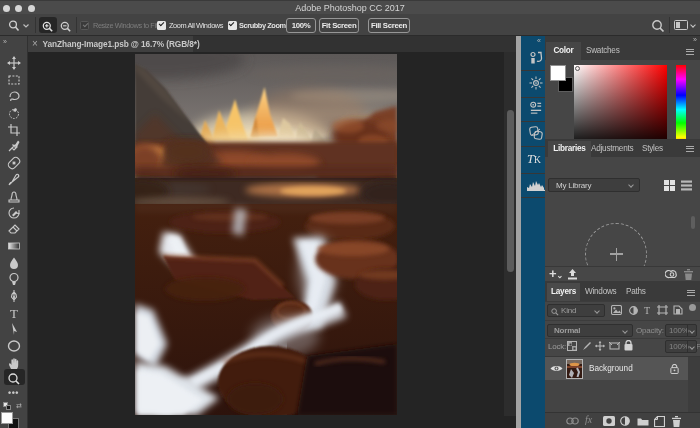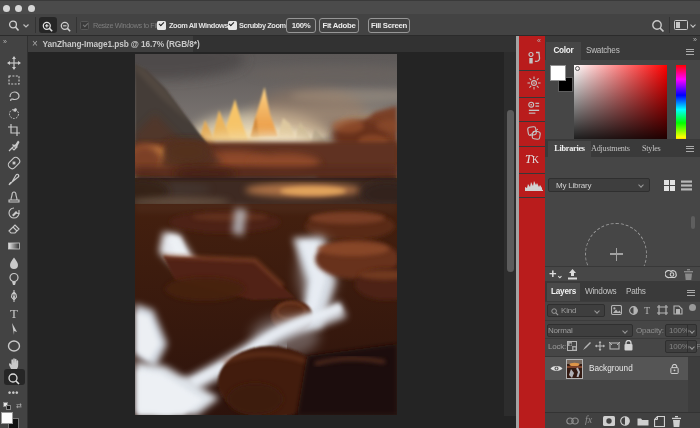--- a/index.html
+++ b/index.html
@@ -24,37 +24,38 @@
 
 #canvas{left:28px;top:36px;width:476px;height:380px;background:#242424;}
 #tabbar{left:28px;top:36px;width:488px;height:16px;background:#323232;}
 #tab{position:absolute;left:0;top:0;width:165px;height:16px;background:#3f3f3f;color:#c8c8c8;font-size:8.3px;font-weight:bold;letter-spacing:-0.25px;line-height:16px;}
 #vscroll{left:504px;top:52px;width:12px;height:364px;background:#2d2d2d;}
 #vthumb{position:absolute;left:2.5px;top:58px;width:7px;height:162px;background:#5c5c5c;border-radius:3.5px;}
 
 #statusbar{left:28px;top:416px;width:488px;height:12px;background:#3d3d3d;border-top:1px solid #2e2e2e;font-size:7.8px;letter-spacing:-0.2px;color:#c6c6c6;}
 #hthumb{position:absolute;left:243px;top:3px;width:143px;height:6px;background:#6a6a6a;border-radius:3px;}
 
-#strip{left:516px;top:36px;width:29px;height:392px;background:#b91c1c;border-left:3px solid #a3a3a3;}
+#strip{left:516px;top:36px;width:29px;height:392px;background:#0c4a6e;border-left:5px solid #a3a3a3;}
 .ssep{position:absolute;left:0;width:29px;height:1px;background:#373737;}
 #panels{left:545px;top:36px;width:155px;height:392px;background:#464646;}
 .ptabbar{position:absolute;left:0;width:155px;background:#3a3a3a;}
 .ptab{position:absolute;font-size:8.2px;letter-spacing:-0.25px;color:#c2c2c2;}
 .ptab.act{background:#464646;color:#f2f2f2;font-weight:bold;text-align:center;}
 .pmenu{position:absolute;width:8px;height:6px;border-top:1.2px solid #aaa;border-bottom:1.2px solid #aaa;background:linear-gradient(#aaa,#aaa) center/8px 1.2px no-repeat;}
 .well{position:absolute;background:#3e3e3e;border:1px solid #2f2f2f;border-radius:2px;color:#9d9d9d;font-size:8px;letter-spacing:-0.2px;}
 .chev{position:absolute;width:4px;height:4px;border-right:1.3px solid #9a9a9a;border-bottom:1.3px solid #9a9a9a;transform:rotate(45deg);}
 .glab{position:absolute;font-size:8px;letter-spacing:-0.2px;color:#8f8f8f;white-space:nowrap;}
 </style></head>
 <body>
 <div id="win">
   <div class="abs" id="titlebar">
     <div class="dot" style="left:3px;"></div>
     <div class="dot" style="left:15px;"></div>
     <div class="dot" style="left:27.5px;"></div>
+    <div id="title">Adobe Photoshop CC 2017</div>
   </div>
 
   <div class="abs" id="optbar">
     <svg class="abs" style="left:8px;top:5.5px;" width="22" height="12" viewBox="0 0 22 12">
         <circle cx="5" cy="4.5" r="3.4" fill="none" stroke="#cfcfcf" stroke-width="1.3"></circle>
         <line x1="7.5" y1="7" x2="10.5" y2="10.5" stroke="#cfcfcf" stroke-width="1.6"></line>
         <path d="M15.5 4.5 L18 7 L20.5 4.5" fill="none" stroke="#bdbdbd" stroke-width="1.2"></path>
       </svg>
     <div class="vsep" style="left:35px;"></div>
     <div class="abs" style="left:39px;top:3px;width:18px;height:16px;background:#262626;border-radius:3px;"></div>
@@ -70,27 +71,27 @@
         <line x1="7.4" y1="7.4" x2="10.2" y2="10.2" stroke="#cfcfcf" stroke-width="1.5"></line>
       </svg>
     <div class="vsep" style="left:76px;"></div>
     <div class="cb dis" style="left:80px;">
         <div class="ck g"></div>
       </div>
     <div class="olab" style="left:93px;color:#7d7d7d;">Resize Windows to Fit</div>
     <div class="cb on" style="left:157px;">
         <div class="ck"></div>
       </div>
-    <div class="olab" style="left:169px;font-weight:bold;">Zoom All Windows</div>
+    <div class="olab" style="left:169px;font-weight:normal;">Zoom All Windows</div>
     <div class="cb on" style="left:227.5px;">
         <div class="ck"></div>
       </div>
     <div class="olab" style="left:239px;font-weight:bold;">Scrubby Zoom</div>
     <div class="obtn" style="left:286px;width:30px;font-weight:bold;">100%</div>
-    <div class="obtn" style="left:319px;width:40px;font-weight:bold;">Fit Adobe</div>
+    <div class="obtn" style="left:319px;width:40px;font-weight:bold;">Fit Screen</div>
     <div class="obtn" style="left:368px;width:42px;font-weight:bold;">Fill Screen</div>
     <svg class="abs" style="left:651px;top:5px;" width="14" height="14" viewBox="0 0 14 14">
         <circle cx="6" cy="6" r="4.2" fill="none" stroke="#c9c9c9" stroke-width="1.4"></circle>
         <line x1="9" y1="9" x2="12.5" y2="12.5" stroke="#c9c9c9" stroke-width="1.7"></line>
       </svg>
     <div class="vsep" style="left:669px;"></div>
     <div class="abs" style="left:674px;top:6px;width:14px;height:10px;border:1.2px solid #c9c9c9;border-radius:1.5px;"></div>
     <div class="abs" style="left:676px;top:8px;width:4px;height:6px;background:#c9c9c9;"></div>
     <div class="chev" style="left:691px;top:9px;border-color:#c9c9c9;"></div>
   </div>
@@ -393,27 +394,27 @@
       <div class="ptab" style="left:41px;top:10px;">Swatches</div>
       <div class="pmenu" style="left:141px;top:13px;"></div>
     </div>
     <div style="position:absolute;left:13px;top:41px;width:15px;height:15px;background:#000;border:1px solid #5e5e5e;"></div>
     <div style="position:absolute;left:5px;top:29px;width:16px;height:16px;background:#fff;border:1px solid #909090;"></div>
     <div style="position:absolute;left:29px;top:29px;width:93px;height:84px;background:linear-gradient(to bottom,rgba(0,0,0,0),#000),linear-gradient(to right,#fff,#f00);"></div>
     <div style="position:absolute;left:30px;top:30px;width:5px;height:5px;border:1px solid #555;border-radius:50%;"></div>
     <div style="position:absolute;left:131px;top:29px;width:10px;height:84px;background:linear-gradient(to bottom,#f00 0%,#f0f 17%,#00f 36%,#0ff 53%,#0f0 69%,#ff0 86%,#f00 100%);"></div>
     <div style="position:absolute;left:122px;top:107px;width:0;height:0;border-top:4px solid transparent;border-bottom:4px solid transparent;border-left:6px solid #fdfdfd;"></div>
 
-    <div class="ptabbar" style="top:103px;height:18px;font-family:Liberation Serif, serif;">
+    <div class="ptabbar" style="top:103px;height:18px;">
       <div class="ptab act" style="left:3px;top:2px;width:43px;height:16px;line-height:16px;">Libraries</div>
       <div class="ptab" style="left:46px;top:4.5px;">Adjustments</div>
       <div class="ptab" style="left:97px;top:4.5px;">Styles</div>
       <div class="pmenu" style="left:141px;top:7px;"></div>
     </div>
-    <div class="well" style="left:3px;top:142px;width:102px;height:14px;line-height:13px;color:#cfcfcf;"><span style="margin-left:7px;">My Library</span><div class="chev" style="right:6px;top:4px;"></div></div>
+    <div class="well" style="left:3px;top:142px;width:92px;height:14px;line-height:13px;color:#cfcfcf;"><span style="margin-left:7px;">My Library</span><div class="chev" style="right:6px;top:4px;"></div></div>
     <svg style="position:absolute;left:119px;top:144px;" width="11" height="11" viewBox="0 0 11 11">
         <g fill="#e2e2e2">
           <rect x="0" y="0" width="5" height="5"></rect>
           <rect x="6" y="0" width="5" height="5"></rect>
           <rect x="0" y="6" width="5" height="5"></rect>
           <rect x="6" y="6" width="5" height="5"></rect>
         </g>
       </svg>
     <svg style="position:absolute;left:136px;top:144px;" width="11" height="11" viewBox="0 0 11 11">
         <g fill="#b8b8b8">
@@ -474,21 +475,21 @@
       </svg>
     <div style="position:absolute;left:99px;top:269px;color:#b5b5b5;font-size:10px;font-family:'Liberation Serif';">T</div>
     <svg style="position:absolute;left:112px;top:269px;" width="11" height="10" viewBox="0 0 11 10">
         <path d="M2,0 L2,10 M9,0 L9,10 M0,2 L11,2 M0,8 L11,8" stroke="#b5b5b5" stroke-width="1.2"></path>
       </svg>
     <svg style="position:absolute;left:128px;top:269px;" width="10" height="10" viewBox="0 0 10 10">
         <path d="M1,1 L6,1 L9,4 L9,9 L1,9 Z" fill="none" stroke="#b5b5b5" stroke-width="1.1"></path>
         <rect x="3" y="4" width="4" height="5" fill="#b5b5b5"></rect>
       </svg>
     <div style="position:absolute;left:144px;top:268px;width:7px;height:7px;border-radius:50%;background:#999;"></div>
-    <div class="well" style="left:2px;top:288px;width:86px;height:13px;line-height:12px;"><span style="">Normal</span><div class="chev" style="right:5px;top:3.5px;"></div></div>
+    <div class="well" style="left:2px;top:288px;width:86px;height:13px;line-height:12px;"><span style="margin-left:6px;font-weight:bold;">Normal</span><div class="chev" style="right:5px;top:3.5px;"></div></div>
     <div class="glab" style="left:91px;top:290px;">Opacity:</div>
     <div class="well" style="left:120px;top:288px;width:32px;height:13px;line-height:12px;color:#858585;"><span style="margin-left:3px;">100%</span><div style="position:absolute;right:8px;top:0;width:1px;height:12px;background:#2f2f2f;"></div><div class="chev" style="right:2px;top:3.5px;"></div></div>
     <div class="glab" style="left:3px;top:306px;color:#9d9d9d;">Lock:</div>
     <svg style="position:absolute;left:22px;top:305px;" width="10" height="10" viewBox="0 0 10 10">
         <rect x="0.5" y="0.5" width="9" height="9" fill="none" stroke="#b5b5b5" stroke-width="1"></rect>
         <rect x="1" y="1" width="4" height="4" fill="#b5b5b5" opacity="0.8"></rect>
         <rect x="5" y="5" width="4" height="4" fill="#b5b5b5" opacity="0.8"></rect>
         <rect x="2.5" y="2.5" width="2" height="2" fill="#3e3e3e"></rect>
         <rect x="6.5" y="6.5" width="2" height="2" fill="#3e3e3e"></rect>
       </svg>

